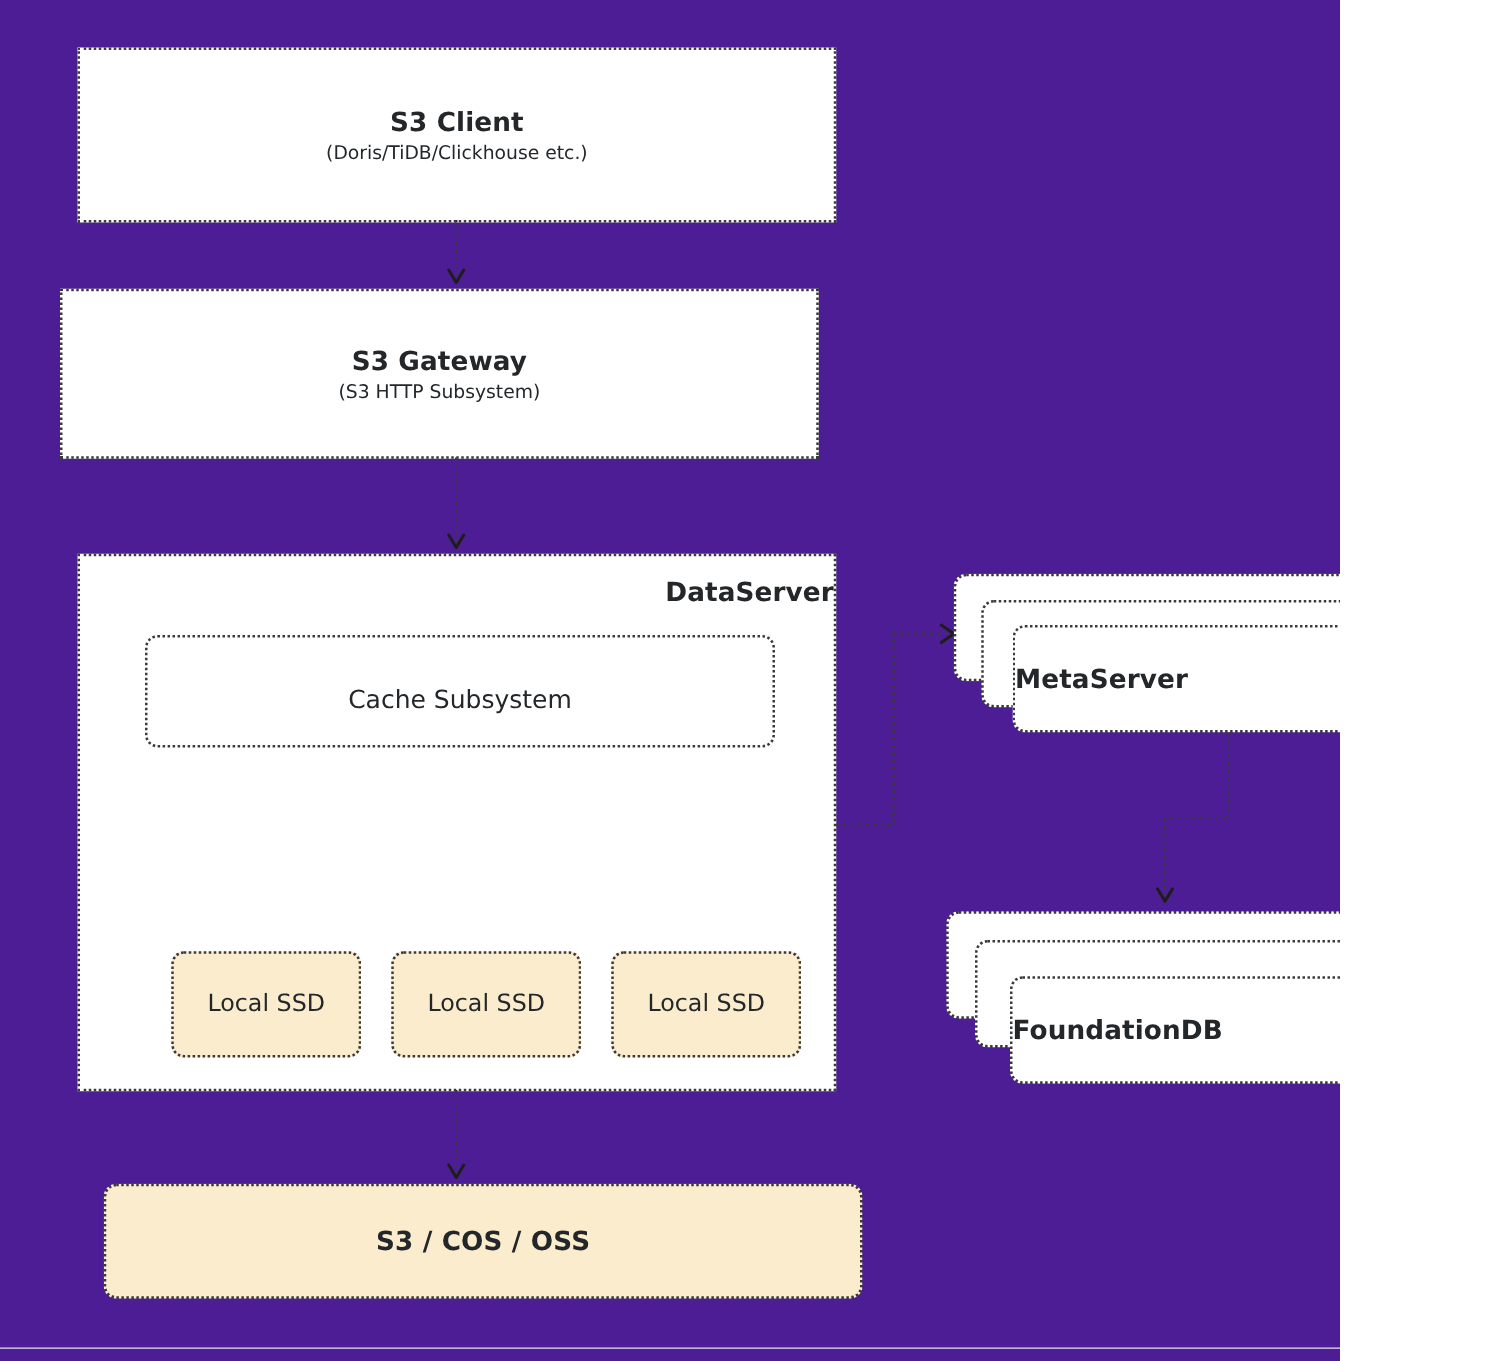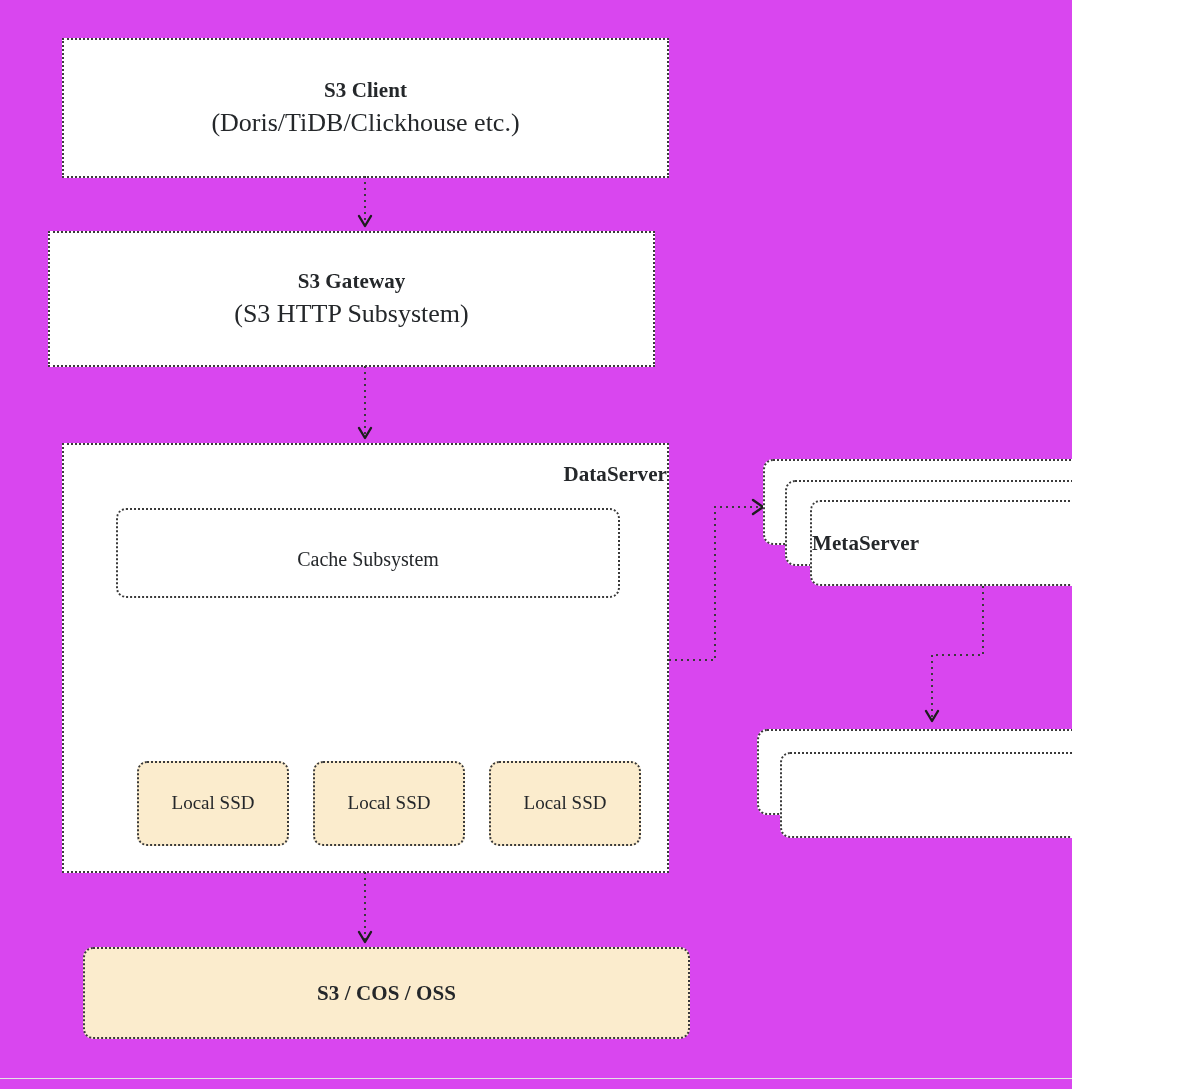--- a/index.html
+++ b/index.html
@@ -8,23 +8,22 @@
     background: #ffffff;
   }
   body {
     font-family: "DejaVu Sans", "Liberation Sans", sans-serif;
     color: #25282b;
   }
   #canvas {
     position: relative;
     width: 1072px;
     height: 1089px;
-    background: #d946ef;
+    background: #4c1d95;
     overflow: hidden;
-    font-family: Liberation Serif, serif;
   }
 
   
   .node {
     position: absolute;
     box-sizing: border-box;
     border: 2px dotted #3a3a3a;
     background: #ffffff;
     display: flex;
     flex-direction: column;
@@ -37,21 +36,21 @@
 
   .title {
     font-weight: bold;
     font-size: 21px;
     line-height: 1.35;
     letter-spacing: .1px;
     color: #24272a;
   }
   .subtitle {
     font-weight: normal;
-    font-size: 26px;
+    font-size: 15px;
     line-height: 1.35;
     color: #24272a;
     text-align: center;
   }
   .plain {
     font-weight: normal;
     font-size: 20px;
     line-height: 1.35;
     color: #24272a;
     margin-top: 12px;
@@ -170,20 +169,23 @@
   </div>
 
   <svg class="conn" style="left:920px; top:586px; width:90px; height:145px;" viewBox="0 0 90 145">
     <path d="M 63,0 L 63,69 L 12,69 L 12,133"></path>
     <path class="head" d="M 6,125 L 12,135 L 18,125"></path>
   </svg>
 
   <div class="stack" style="left:757px; top:729px; width:400px; height:145px;">
     <div class="layer back" style="left:0px; top:0px; width:347px; height:86px;"></div>
     <div class="layer mid" style="left:23px; top:23px; width:347px; height:86px;"></div>
+    <div class="layer front" style="left:51px; top:52px; width:349px; height:86px;">
+      <div class="title">FoundationDB</div>
+    </div>
   </div>
 
   <svg class="conn" style="left:340px; top:872px; width:60px; height:80px;" viewBox="0 0 60 80">
     <path d="M 25,0 L 25,68"></path>
     <path class="head" d="M 19,60 L 25,70 L 31,60"></path>
   </svg>
 
   <div class="node rounded cream" style="left:62px; top:947px; width:607px; height:92px;">
     <div class="title">S3 / COS / OSS</div>
   </div>

